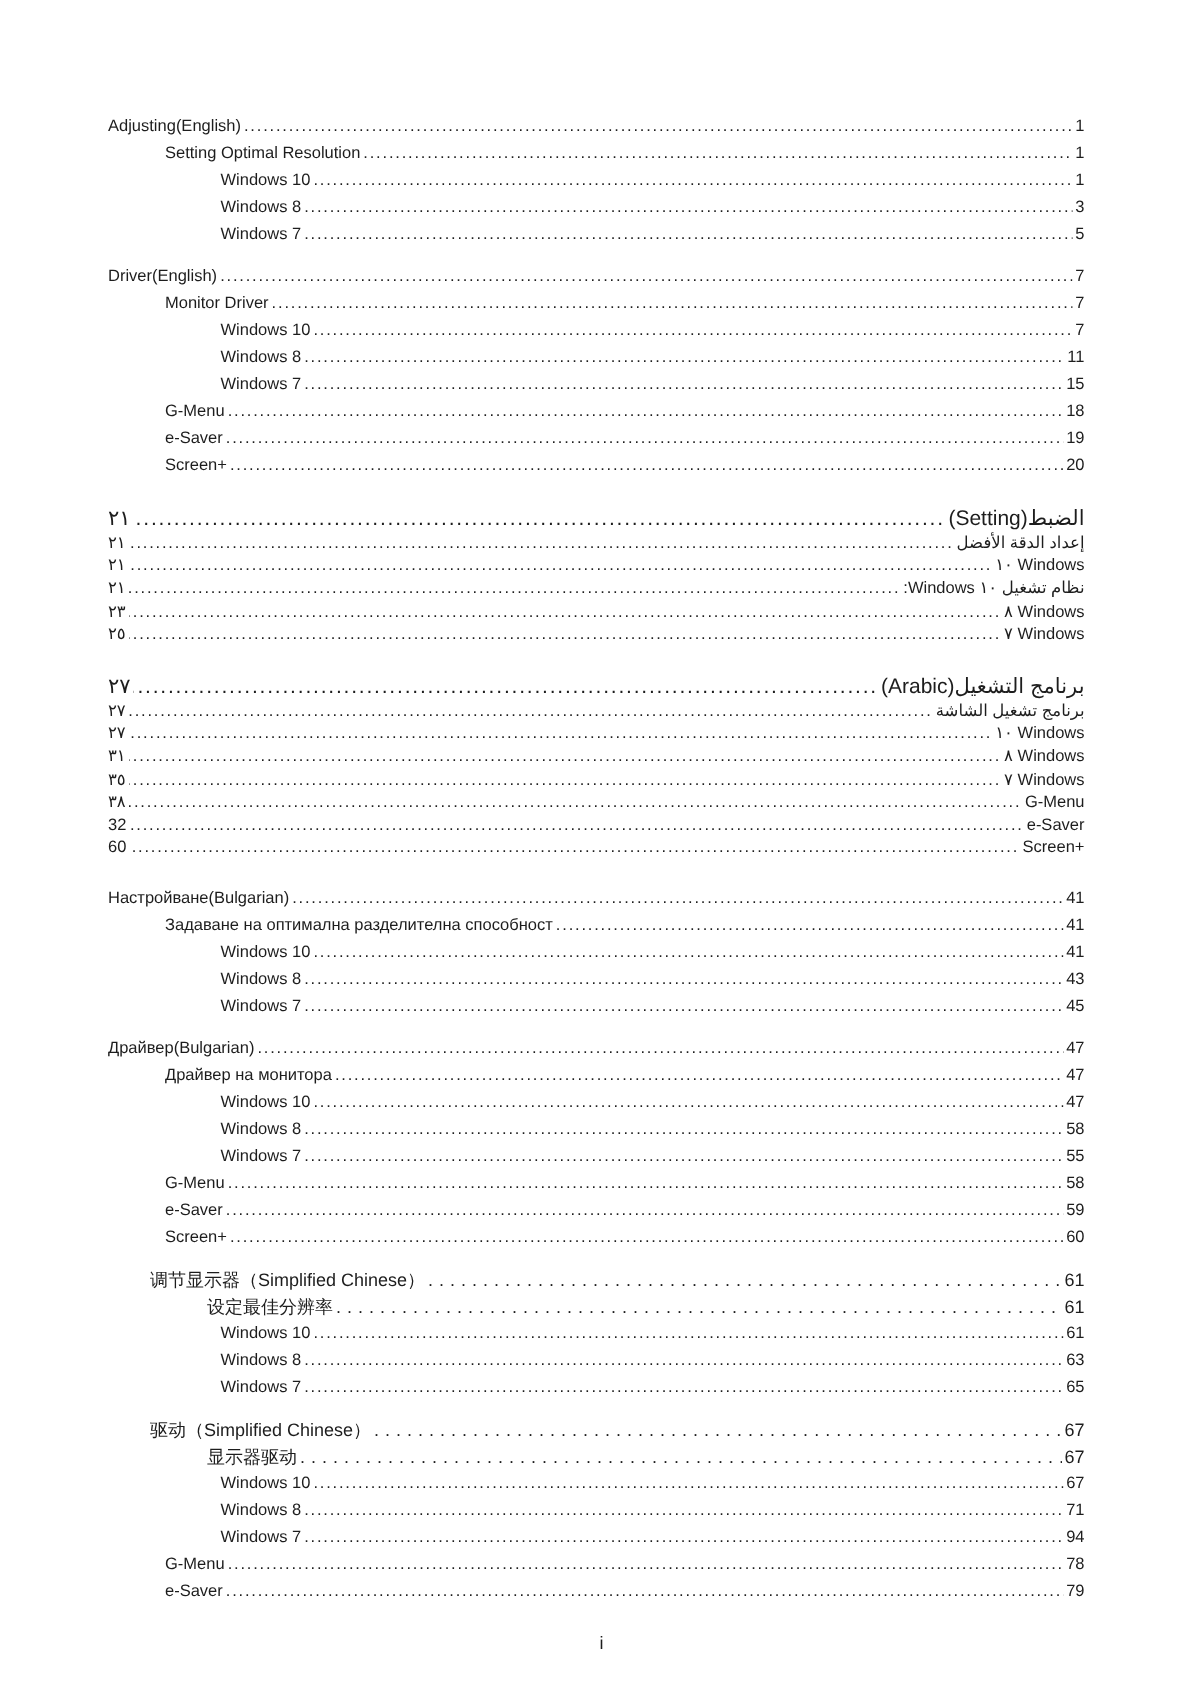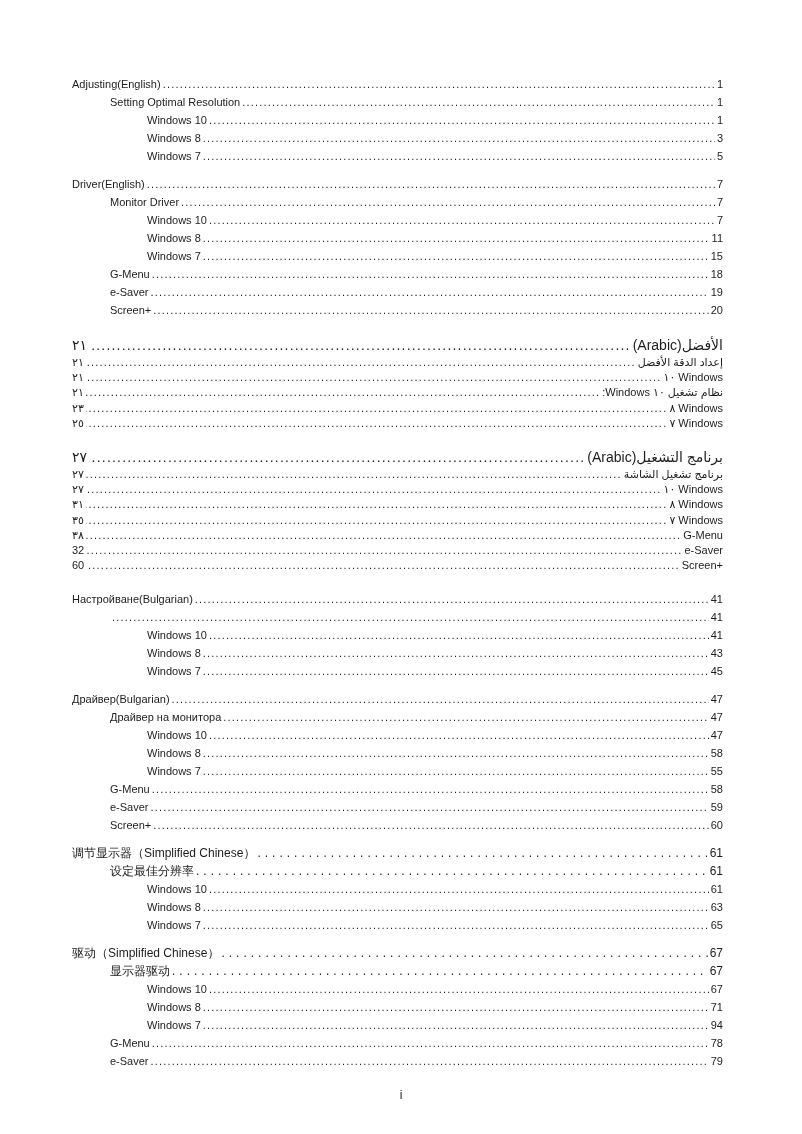--- a/index.html
+++ b/index.html
@@ -27,21 +27,21 @@
     font-size: 11px;
     white-space: nowrap;
   }
   .toc-section[dir="ltr"] .toc-line.level-2 { padding-left: 38px; text-align: center; }
   .toc-section[dir="ltr"] .toc-line.level-3 { padding-left: 75px; text-align: right; }
 
   .toc-section.rtl .toc-line { height: 15.2px; line-height: 15.2px; }
   .toc-section.rtl .toc-line.large {
     height: 19px; line-height: 19px; font-size: 14px;
   }
-  .toc-line.cjk { font-size: 12px; }
+  .toc-line.cjk { font-size: 12px; margin-left: 28px; }
 
   .toc-label { white-space: nowrap; }
   .toc-page  { white-space: nowrap; }
 
   .toc-dots {
     flex: 1;
     overflow: hidden;
     white-space: nowrap;
     min-width: 6px;
     margin: 0 2px;
@@ -130,21 +130,21 @@
         <span class="toc-page">19</span>
       </div>
       <div class="toc-line level-2">
         <span class="toc-label" dir="auto">Screen+</span>
         <span class="toc-dots"></span>
         <span class="toc-page">20</span>
       </div>
     </div>
     <div class="toc-section rtl" dir="rtl">
       <div class="toc-line level-1 large">
-        <span class="toc-label" dir="auto">الأفضل(Arabic)</span>
+        <span class="toc-label" dir="auto">الضبط(Setting)</span>
         <span class="toc-dots"></span>
         <span class="toc-page">٢١</span>
       </div>
       <div class="toc-line level-2">
         <span class="toc-label" dir="auto">إعداد الدقة الأفضل</span>
         <span class="toc-dots"></span>
         <span class="toc-page">٢١</span>
       </div>
       <div class="toc-line level-3">
         <span class="toc-label" dir="auto">١٠ Windows</span>
@@ -209,20 +209,21 @@
         <span class="toc-page">60</span>
       </div>
     </div>
     <div class="toc-section" dir="ltr">
       <div class="toc-line level-1">
         <span class="toc-label" dir="auto">Настройване(Bulgarian)</span>
         <span class="toc-dots"></span>
         <span class="toc-page">41</span>
       </div>
       <div class="toc-line level-2">
+        <span class="toc-label" dir="auto">Задаване на оптимална разделителна способност</span>
         <span class="toc-dots"></span>
         <span class="toc-page">41</span>
       </div>
       <div class="toc-line level-3">
         <span class="toc-label" dir="auto">Windows 10</span>
         <span class="toc-dots"></span>
         <span class="toc-page">41</span>
       </div>
       <div class="toc-line level-3">
         <span class="toc-label" dir="auto">Windows 8</span>

